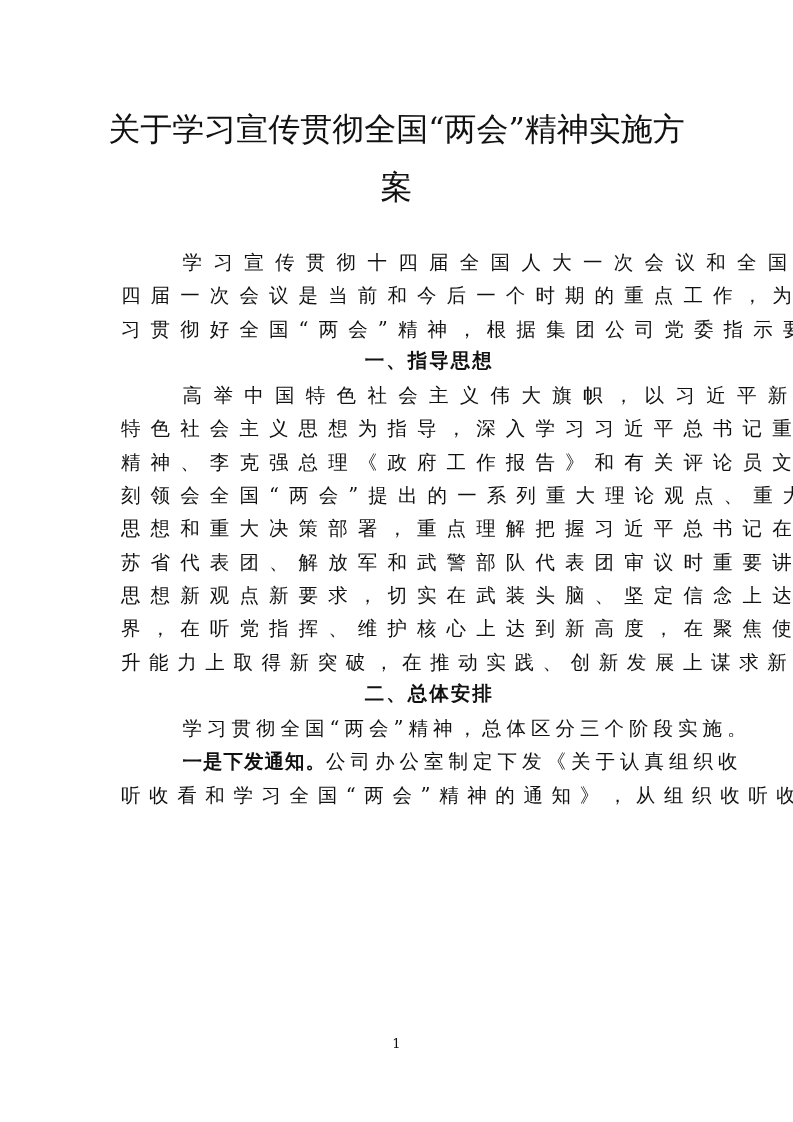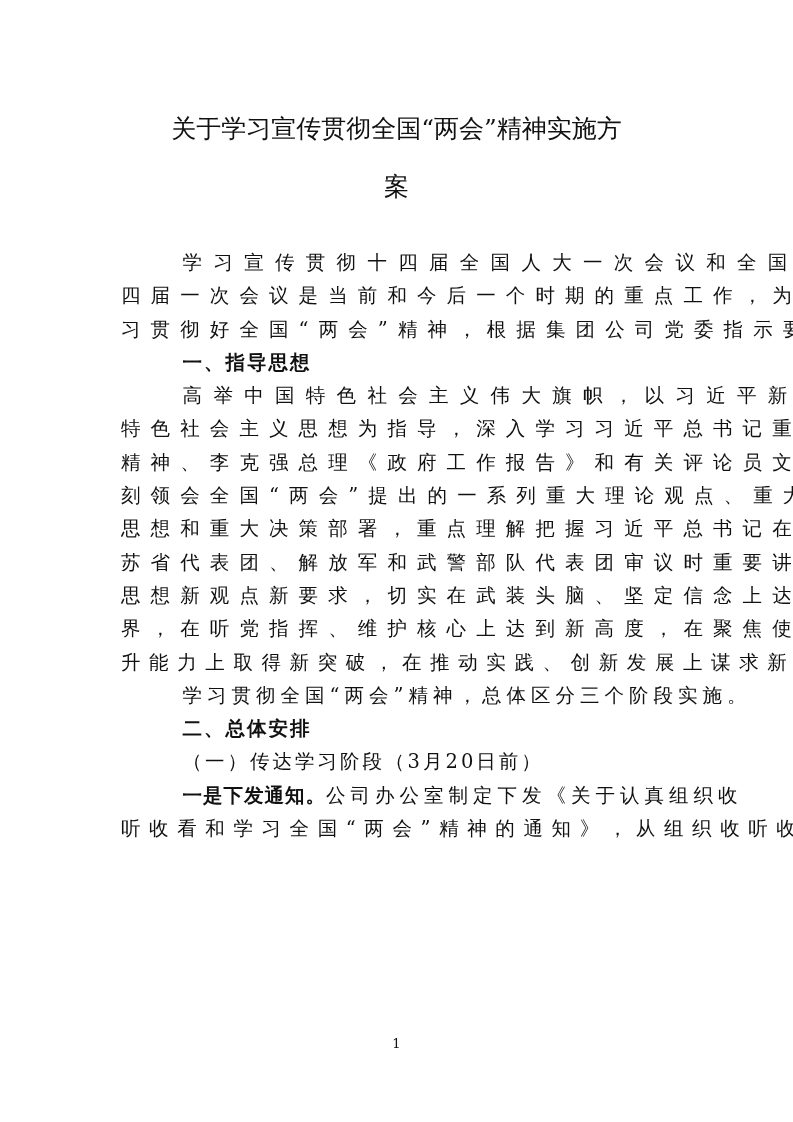--- a/index.html
+++ b/index.html
@@ -1,26 +1,26 @@
 <!DOCTYPE html>
 <html><head>
 <meta charset="utf-8">
 <style>
   html, body { margin: 0; padding: 0; background: #ffffff; }
   body { width: 793px; height: 1122px; position: relative; overflow: hidden;
          font-family: "DejaVu Serif", "Liberation Serif", serif; color: #111; }
   .title { position: absolute; left: 0; width: 793px; text-align: center;
-           font-size: 25px; line-height: 36px; letter-spacing: 0px; }
+           font-size: 32px; line-height: 36px; letter-spacing: 0px; }
   .title.l1 { top: 111px; }
   .title.l2 { top: 169px; }
   .body { position: absolute; left: 121px; width: 555px; top: 246px; }
   .line { height: 33.3px; line-height: 33.3px; font-size: 19.5px; white-space: nowrap;
           letter-spacing: 11.3px; }
   .indent { padding-left: 61.6px; }
-  .bold { font-weight: bold; font-family: Liberation Serif, serif; letter-spacing: 2px; }
+  .bold { font-weight: bold; font-family: Liberation Mono, monospace; letter-spacing: 2px; text-align: center; }
   .page-num { position: absolute; top: 1036px; left: 0; width: 793px; text-align: center;
               font-size: 13px; }
 </style>
 </head>
 <body>
 
 <div class="title l1">关于学习宣传贯彻全国“两会”精神实施方</div>
 <div class="title l2">案</div>
 
 <div class="body">
@@ -32,22 +32,21 @@
   <div class="line indent">高举中国特色社会主义伟大旗帜，以习近平新时代中国</div>
   <div class="line" style="letter-spacing:10.1px">特色社会主义思想为指导，深入学习习近平总书记重要讲话</div>
   <div class="line" style="letter-spacing:10.1px">精神、李克强总理《政府工作报告》和有关评论员文章，深</div>
   <div class="line" style="letter-spacing:10.1px">刻领会全国“两会”提出的一系列重大理论观点、重大战略</div>
   <div class="line" style="letter-spacing:10.1px">思想和重大决策部署，重点理解把握习近平总书记在参加江</div>
   <div class="line" style="letter-spacing:10.1px">苏省代表团、解放军和武警部队代表团审议时重要讲话的新</div>
   <div class="line" style="letter-spacing:10.1px">思想新观点新要求，切实在武装头脑、坚定信念上达到新境</div>
   <div class="line" style="letter-spacing:10.1px">界，在听党指挥、维护核心上达到新高度，在聚焦使命、提</div>
   <div class="line" style="letter-spacing:8.6px">升能力上取得新突破，在推动实践、创新发展上谋求新成效，</div>
 
+  <div class="line indent bold">二、总体安排</div>
   <div class="line indent" style="letter-spacing:5px">学习贯彻全国“两会”精神，总体区分三个阶段实施。</div>
-  <div class="line indent bold">二、总体安排</div>
-  <div class="line indent" style="letter-spacing:3px">（一）传达学习阶段（3月20日前）</div>
   <div class="line indent" style="letter-spacing:5px">
     <span class="bold" style="letter-spacing:1px">一是下发通知。</span><span>公司办公室制定下发《关于认真组织收</span>
   </div>
   <div class="line" style="letter-spacing:8.6px">听收看和学习全国“两会”精神的通知》，从组织收听收看、</div>
 </div>
 
 <div class="page-num">1</div>
 
 </body></html>

